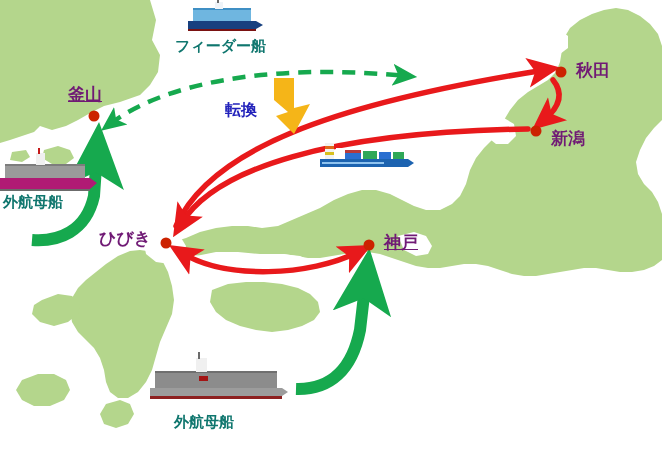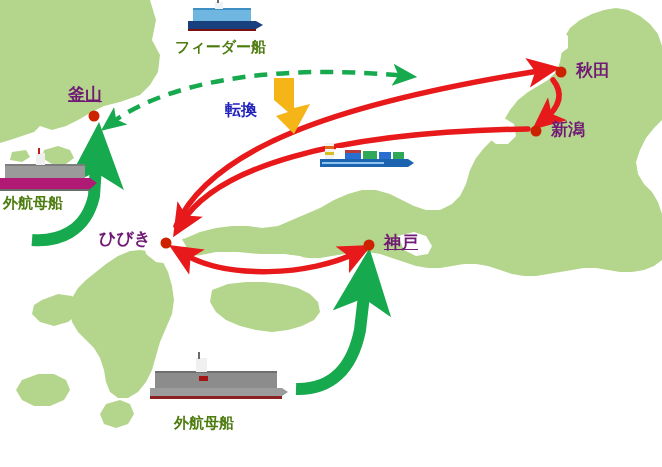--- a/index.html
+++ b/index.html
@@ -4,21 +4,21 @@
 <style>
   html,body{margin:0;padding:0;background:#ffffff;}
   body{
     width:662px;height:467px;overflow:hidden;
     font-family:"DejaVu Sans","Liberation Sans",sans-serif;
   }
   #stage{position:relative;width:662px;height:467px;background:#ffffff;}
   #map{position:absolute;left:0;top:0;width:662px;height:467px;}
   .lbl{position:absolute;white-space:nowrap;font-weight:bold;line-height:1;}
   .port-lbl{color:#701a75;font-size:17px;letter-spacing:0px;}
-  .ship-lbl{color:#4d7c0f;font-size:15px;}
+  .ship-lbl{color:#0f766e;font-size:15px;font-family:Liberation Mono, monospace;}
   .conv-lbl{color:#2222bb;font-size:16px;}
 </style>
 </head>
 <body>
 
 <div id="stage">
 
   <svg id="map" viewBox="0 0 662 467">
     <defs>
       <marker id="redArrow" markerWidth="6" markerHeight="6" refX="3.2" refY="3" orient="auto" markerUnits="strokeWidth">
@@ -151,21 +151,21 @@
       <rect x="198" y="352" width="2" height="7" fill="#6b6b6b"></rect>
       <rect x="199" y="376" width="9" height="5" fill="#a31414"></rect>
       <rect x="150" y="388" width="132" height="8" fill="#9c9c9c"></rect>
       <path d="M282,388 L288,392 L282,396 Z" fill="#9c9c9c"></path>
       <rect x="150" y="396" width="132" height="3" fill="#8d2020"></rect>
     </g>
   </svg>
 
   <div class="lbl port-lbl" style="left:68px;  top:86px;text-decoration:underline;">釜山</div>
   <div class="lbl port-lbl" style="left:576px; top:62px;">秋田</div>
-  <div class="lbl port-lbl" style="left:551px; top:121px;text-align:right;">新潟</div>
+  <div class="lbl port-lbl" style="left:551px; top:130px;text-align:right;">新潟</div>
   <div class="lbl port-lbl" style="left:99px;  top:230px;text-align:right;">ひびき</div>
   <div class="lbl port-lbl" style="left:384px; top:234px;text-decoration:underline;">神戸</div>
 
   <div class="lbl ship-lbl" style="left:175px; top:40px;">フィーダー船</div>
   <div class="lbl ship-lbl" style="left:3px;  top:196px;">外航母船</div>
   <div class="lbl ship-lbl" style="left:174px; top:416px;">外航母船</div>
 
   <div class="lbl conv-lbl" style="left:225px; top:102px;">転換</div>
 
 </div>

